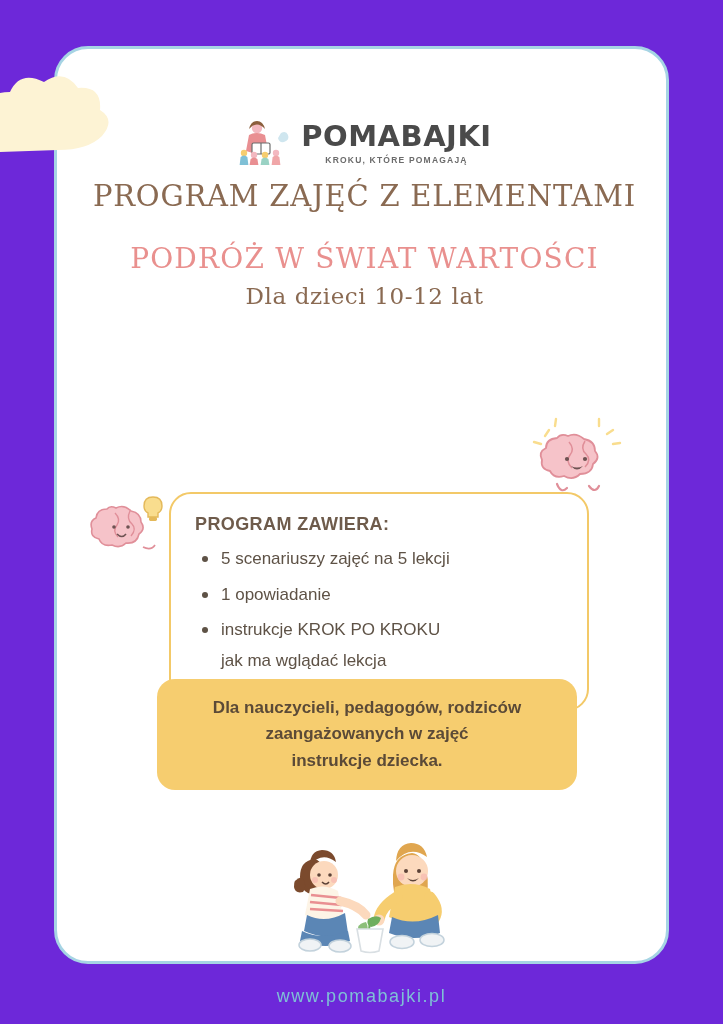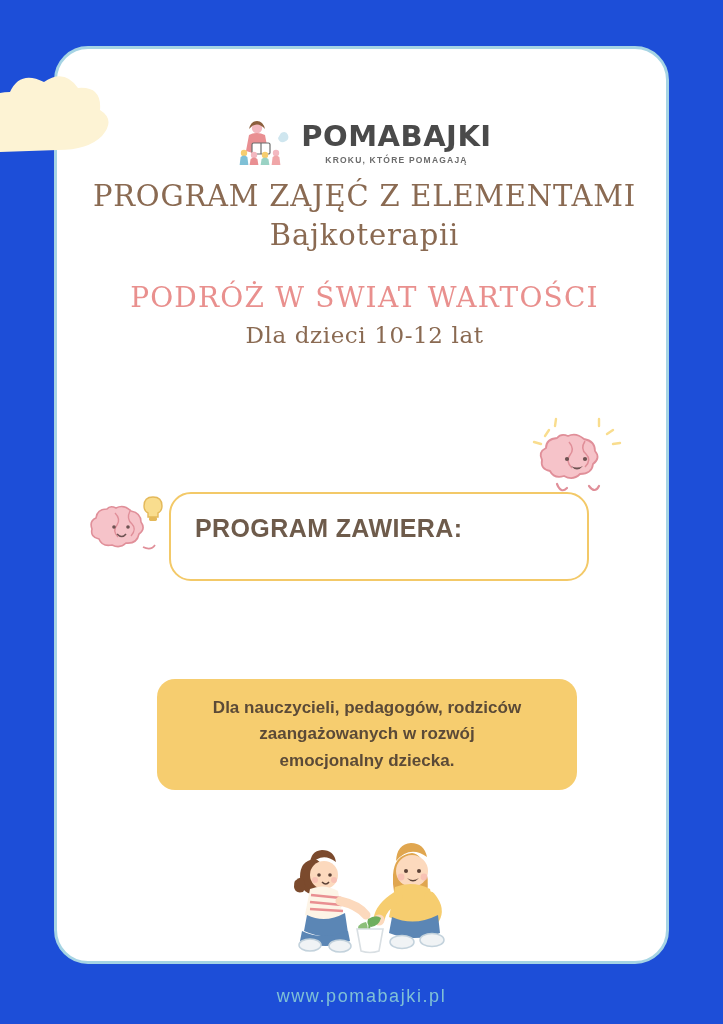--- a/index.html
+++ b/index.html
@@ -11,21 +11,21 @@
     font-family: "Liberation Sans", sans-serif;
     overflow: hidden;
     position: relative;
   }
 
   .poster {
     position: absolute;
     left: 0; top: 0;
     width: 723px;
     height: 1024px;
-    background: #1d4ed8;
+    background: #6d28d9;
   }
 
   
   .card {
     position: absolute;
     left: 54px;
     top: 46px;
     width: 615px;
     height: 918px;
     background: #ffffff;
@@ -119,21 +119,21 @@
     left: 112px;
     top: 443px;
     width: 420px;
     border: 2.5px solid #f3c968;
     border-radius: 22px;
     padding: 20px 24px 24px 24px;
     background: #ffffff;
   }
   .program-title {
     font-weight: bold;
-    font-size: 25px;
+    font-size: 18px;
     color: #6e5b4b;
     letter-spacing: 0.4px;
     margin-bottom: 12px;
   }
   .program-list { list-style: none; }
   .program-list li {
     position: relative;
     padding-left: 26px;
     font-size: 17px;
     color: #5e5246;
@@ -224,21 +224,20 @@
       </span>
       <span class="logo-text">
         <span class="logo-name">POMABAJKI</span>
         <span class="logo-tag">KROKU, KTÓRE POMAGAJĄ</span>
       </span>
     </div>
 
     <div class="heading-block">
       <div class="h-brown">
         <span>PROGRAM ZAJĘĆ Z ELEMENTAMI</span>
-        <span class="second">Bajkoterapii</span>
       </div>
       <div class="h-pink">PODRÓŻ W ŚWIAT WARTOŚCI</div>
       <div class="h-sub">Dla dzieci 10-12 lat</div>
     </div>
 
     <span class="brain-small">
       <svg viewBox="0 0 88 76" width="88" height="76">
         <path d="M22 22 q-10 0 -11 9 q-7 3 -4 11 q-2 8 7 10 q3 8 13 6 q8 4 14 -2 q11 1 13 -9 q7 -5 2 -12 q0 -9 -10 -11 q-7 -7 -15 -3 q-6 -3 -9 1z" fill="#f6c3c9" stroke="#e08f99" stroke-width="1.6"></path>
         <path d="M30 26 q6 6 2 12 q-5 6 1 12" fill="none" stroke="#e08f99" stroke-width="1.4"></path>
         <path d="M45 24 q-4 8 2 13 q5 5 -1 12" fill="none" stroke="#e08f99" stroke-width="1.4"></path>
@@ -262,33 +261,45 @@
         <path d="M58 27 q-5 8 1 13 q6 6 -1 13" fill="none" stroke="#e08f99" stroke-width="1.5"></path>
         <circle cx="40" cy="45" r="2.1" fill="#6d5252"></circle>
         <circle cx="58" cy="45" r="2.1" fill="#6d5252"></circle>
         <path d="M44 52 q6 7 12 0 q-6 3 -12 0z" fill="#6d5252"></path>
         <path d="M30 70 q4 10 10 4 M62 72 q6 8 10 0" fill="none" stroke="#e08f99" stroke-width="2.2" stroke-linecap="round"></path>
       </svg>
     </span>
 
     <div class="program-box">
       <div class="program-title">PROGRAM ZAWIERA:</div>
+      <ul class="program-list">
+        <li>
+          <span>5 scenariuszy zajęć na 5 lekcji</span>
+        </li>
+        <li>
+          <span>1 opowiadanie</span>
+        </li>
+        <li>
+          <span>instrukcje KROK PO KROKU</span>
+          <span class="l2">jak ma wglądać lekcja</span>
+        </li>
+      </ul>
     </div>
 
     <span class="tail">
       <svg viewBox="0 0 34 34" width="34" height="34">
         <path d="M2 0 L2 30 L26 2" fill="#ffffff" stroke="#f3c968" stroke-width="2.5" stroke-linejoin="round"></path>
         <path d="M3 0 L25 0" stroke="#ffffff" stroke-width="4"></path>
       </svg>
     </span>
 
     <div class="audience">
       <div>Dla nauczycieli, pedagogów, rodziców</div>
-      <div>zaangażowanych w rozwój</div>
-      <div>emocjonalny dziecka.</div>
+      <div>zaangażowanych w zajęć</div>
+      <div>instrukcje dziecka.</div>
     </div>
 
     <span class="kids">
       <svg viewBox="0 0 215 135" width="215" height="135">
 
         <g>
           <path d="M52 40 q-14 2 -14 18 q0 12 8 16 q9 4 16 -3 q5 -9 0 -20 q-3 -10 -10 -11z" fill="#7b4a2d"></path>
           <circle cx="62" cy="56" r="14" fill="#fcd9bd"></circle>
           <path d="M48 46 q12 -14 26 -3 q-2 -12 -14 -12 q-12 1 -12 15z" fill="#7b4a2d"></path>
           <path d="M40 58 q-9 2 -8 10 q1 7 9 5 q5 -6 -1 -15z" fill="#7b4a2d"></path>

